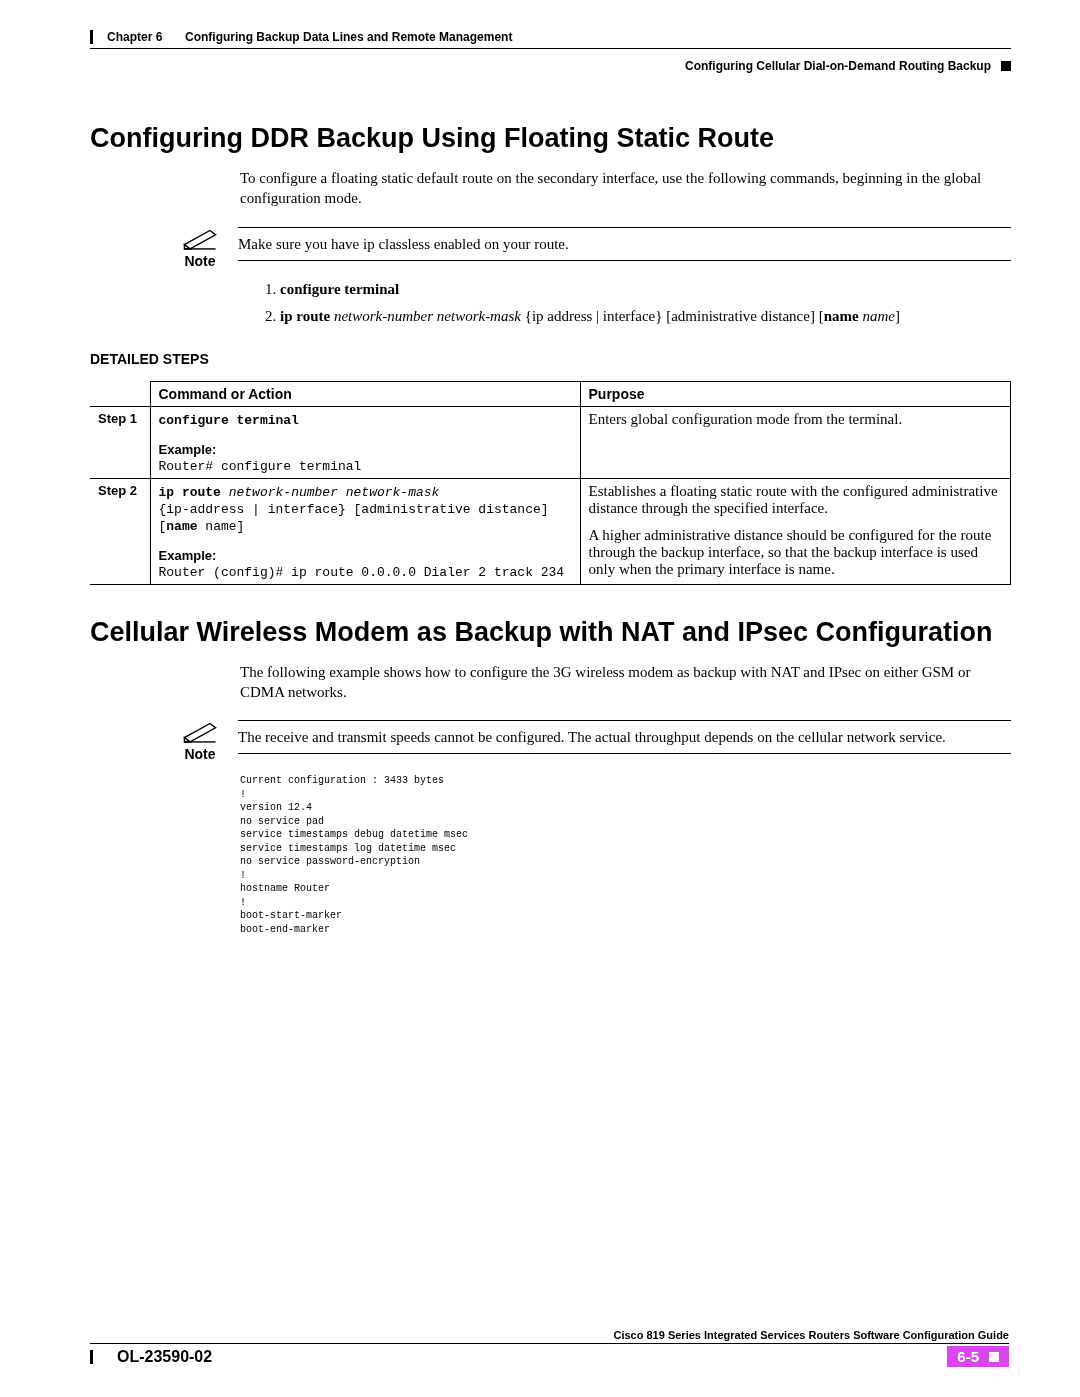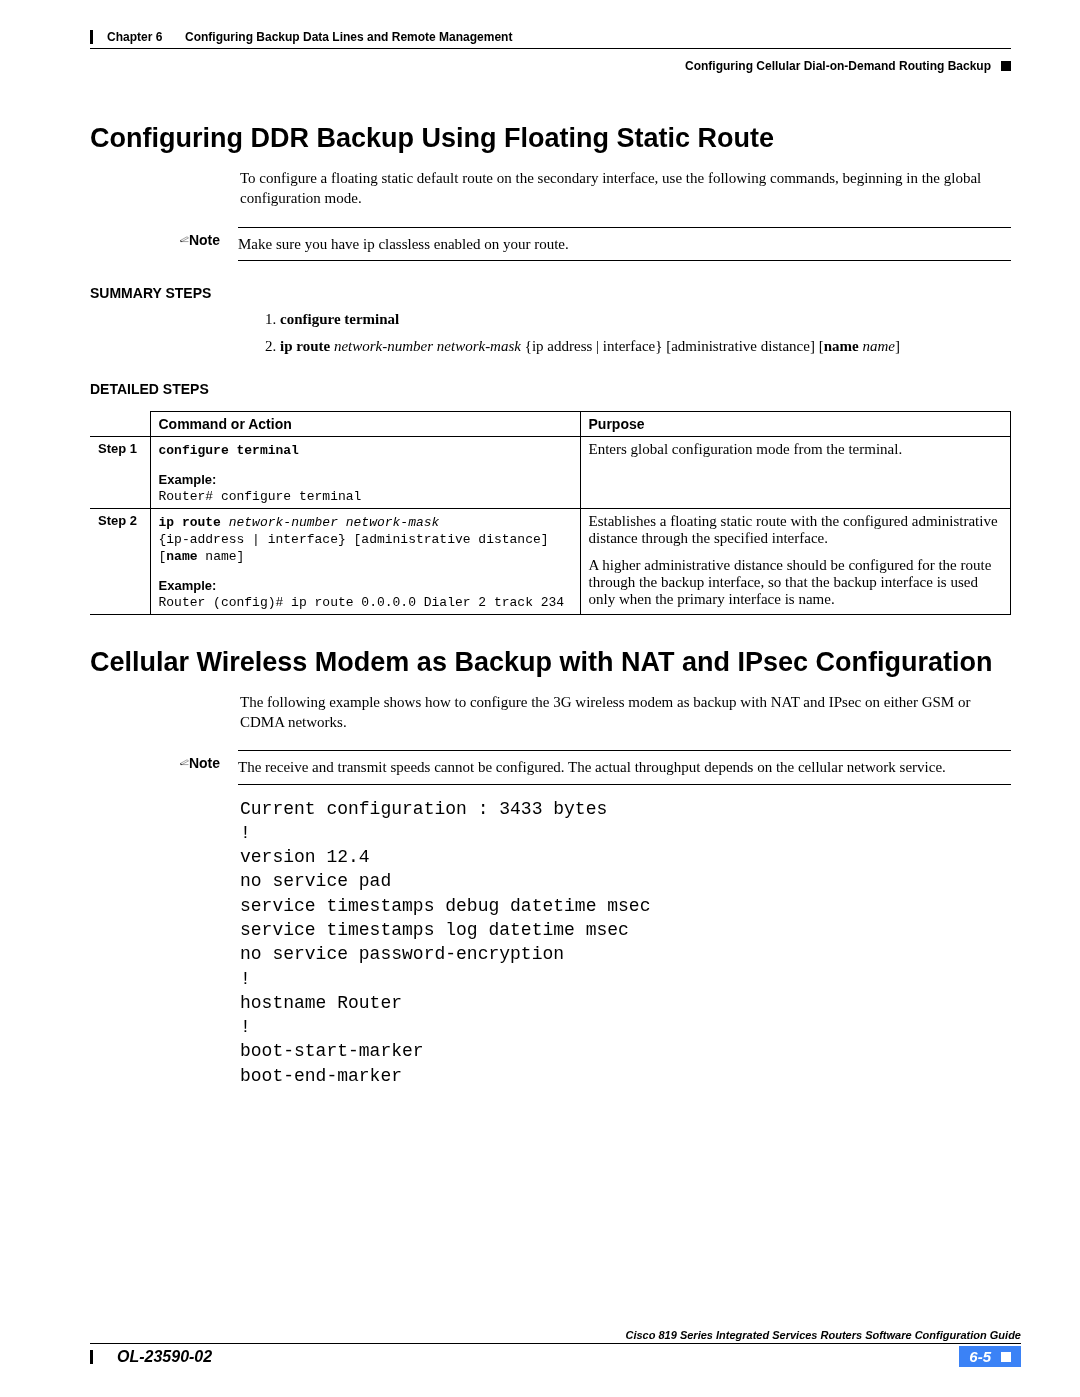--- a/index.html
+++ b/index.html
@@ -65,21 +65,21 @@
   }
   .note-block {
     margin: 18px 0 10px 90px;
     display: flex;
     align-items: flex-start;
     gap: 18px;
   }
   .note-icon-col {
     width: 40px;
     display: flex;
-    flex-direction: row;
+    flex-direction: column;
     align-items: center;
   }
   .note-icon {
     width: 34px; height: 24px;
   }
   .note-icon svg { width: 100%; height: 100%; }
   .note-label {
     font-family: Arial, Helvetica, sans-serif;
     font-weight: bold;
     font-size: 14px;
@@ -131,51 +131,50 @@
     font-size: 13px;
     white-space: nowrap;
   }
   .mono { font-family: "Courier New", Courier, monospace; font-size: 13px; white-space: pre; }
   .mono-b { font-family: "Courier New", Courier, monospace; font-size: 13px; font-weight: bold; white-space: pre; }
   .mono-i { font-family: "Courier New", Courier, monospace; font-size: 13px; font-style: italic; white-space: pre; }
   .ex-label { font-family: Arial, Helvetica, sans-serif; font-weight: bold; font-size: 13px; margin-top: 14px; }
 
   pre.config {
     font-family: "Courier New", Courier, monospace;
-    font-size: 18px;
+    font-size: 10px;
     margin: 12px 0 0 150px;
     line-height: 1.35;
     white-space: pre;
   }
 
   .footer {
     position: absolute;
     bottom: 30px;
     left: 90px;
-    right: 50px;
-    font-style: italic;
+    right: 62px;
   }
   .foot-guide {
     font-family: Arial, Helvetica, sans-serif;
     font-size: 11px;
     font-weight: bold;
     text-align: right;
   }
   .foot-row {
     display: flex;
     justify-content: space-between;
     align-items: center;
     margin-top: 2px;
   }
   .foot-left {
     display: flex; align-items: center; gap: 18px;
     font-family: Arial, Helvetica, sans-serif; font-size: 16px; font-weight: bold;
   }
   .foot-right {
-    background: #3b82f6; color: #fff;
+    background: #d946ef; color: #fff;
     font-family: Arial, Helvetica, sans-serif; font-weight: bold;
     padding: 2px 10px;
     display: flex; align-items: center; gap: 10px;
   }
   .foot-right .ws { width: 10px; height: 10px; background: #fff; }
   .foot-rule { border: none; border-top: 1px solid #000; margin: 2px 0 0 0; }
 </style>
 </head>
 <body>
 
@@ -205,21 +204,20 @@
         <svg viewBox="0 0 48 32">
             <path d="M2 24 L38 4 L46 10 L10 30 Z M2 24 L10 30 L2 30 Z" fill="none" stroke="#000" stroke-width="2"></path>
             <path d="M2 30 L46 30" stroke="#000" stroke-width="2"></path>
           </svg>
       </div>
       <div class="note-label">Note</div>
     </div>
     <div class="note-text">Make sure you have ip classless enabled on your route.</div>
   </div>
 
-  <div class="side-heading">SUMMARY STEPS</div>
 
   <ol class="summary">
     <li>
       <span class="cmd-bold">configure terminal</span>
     </li>
     <li>
       <span class="cmd-bold">ip route </span><span class="cmd-ital">network-number network-mask</span><span> {ip address | interface} [administrative distance] [</span><span class="cmd-bold">name</span> <span class="cmd-ital">name</span><span>]</span>
     </li>
   </ol>
 

